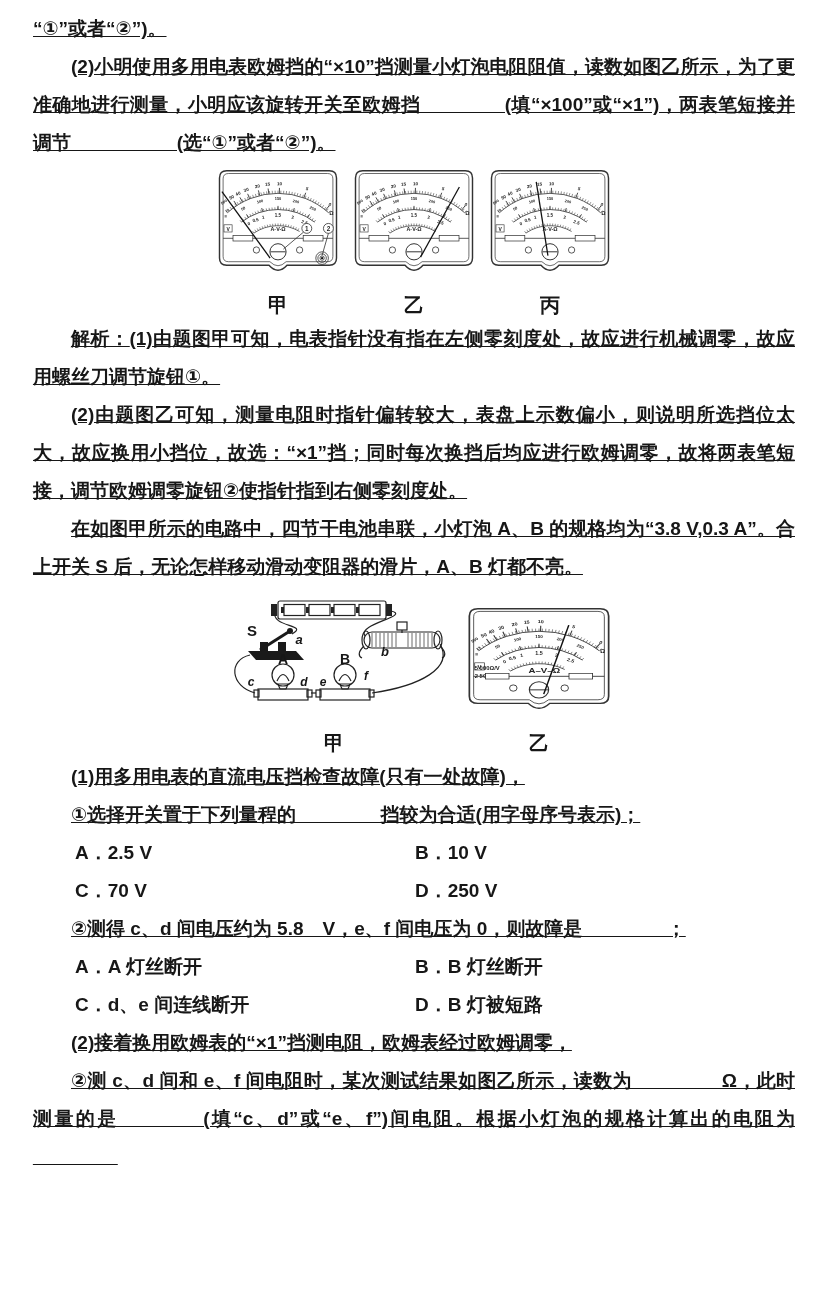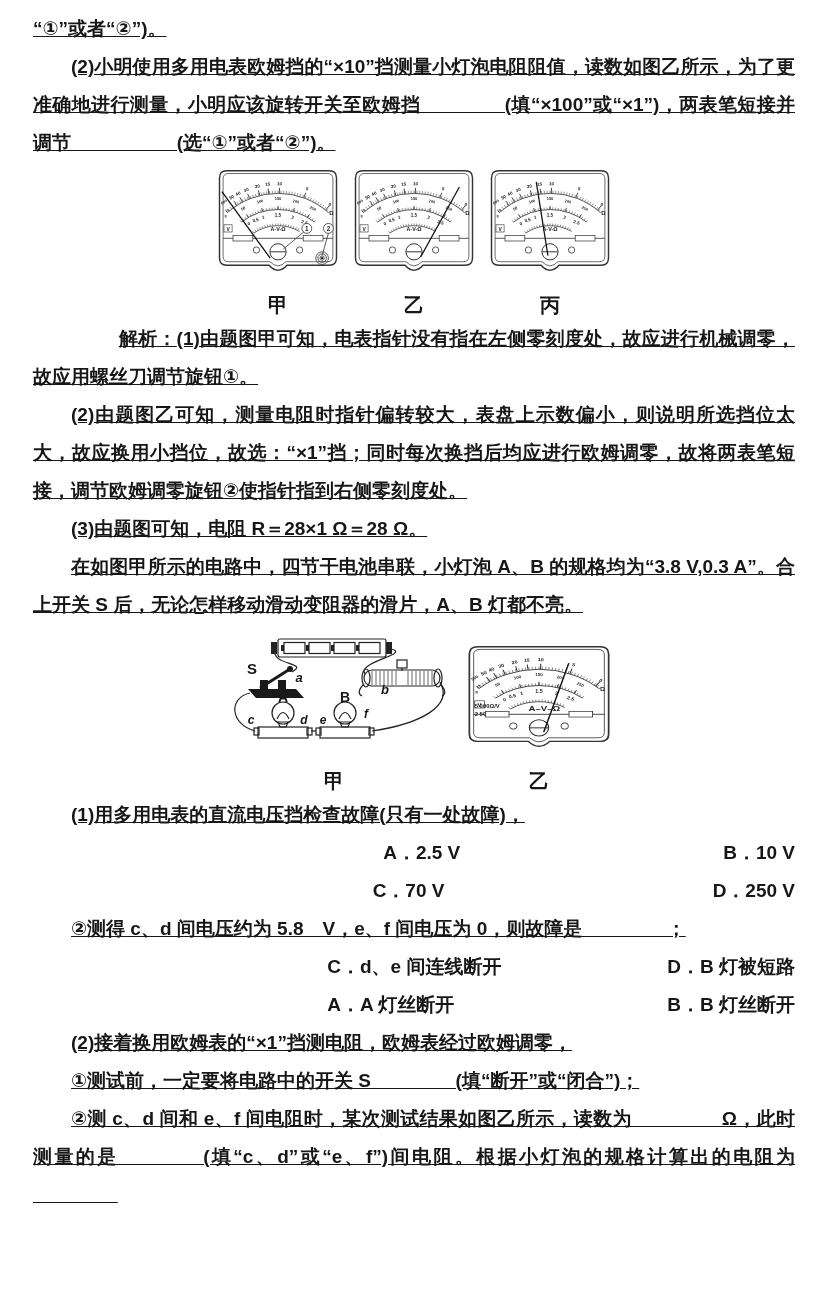--- a/index.html
+++ b/index.html
@@ -5,22 +5,22 @@
   html,body{margin:0;padding:0;background:#ffffff;}
   .page{
     width:829px;min-height:1309px;box-sizing:border-box;
     padding:10px 34px 20px 33px;
     background:#ffffff;color:#171717;
     font-family:"Liberation Sans","DejaVu Sans",sans-serif;
     font-size:19px;font-weight:600;line-height:38px;
   }
   .para{margin:0;text-indent:2em;text-align:justify;text-decoration:underline;}
   .noindent{text-indent:0;}
-  .b{font-weight:800;margin-left:48px;}
-  .optrow{display:flex;padding-left:42px;line-height:38px;justify-content:flex-end;}
+  .b{font-weight:800;}
+  .optrow{display:flex;padding-left:42px;line-height:38px;}
   .optrow .optL{width:340px;flex:0 0 340px;}
   .figrow{display:flex;justify-content:center;align-items:flex-end;margin:6px 0 2px 0;}
   .figrow1{gap:10px;}
   .figrow2{gap:10px;margin-top:8px;}
   figure{margin:0;text-align:center;}
   figcaption{font-size:20px;line-height:26px;margin-top:1px;font-weight:600;}
   svg text{font-family:"Liberation Sans","DejaVu Sans",sans-serif;}
   .svgline{stroke:#222;stroke-width:1.2;fill:none;}
 </style>
 </head>
@@ -477,21 +477,20 @@
           <circle cx="70" cy="93" r="9" fill="#fff" stroke="#333" stroke-width="1.1"></circle>
           <line x1="61.5" y1="93" x2="78.5" y2="93" stroke="#333" stroke-width="1.1"></line>
           <line x1="67.7" y1="97.2" x2="54.7" y2="15.2" stroke="#111" stroke-width="1.4"></line>
         </svg>
       <figcaption>丙</figcaption>
     </figure>
   </div>
 
   <p class="para"><span class="b">解析：</span><span>(1)由题图甲可知，电表指针没有指在左侧零刻度处，故应进行机械调零，故应用螺丝刀调节旋钮①。</span></p>
   <p class="para">(2)由题图乙可知，测量电阻时指针偏转较大，表盘上示数偏小，则说明所选挡位太大，故应换用小挡位，故选：“×1”挡；同时每次换挡后均应进行欧姆调零，故将两表笔短接，调节欧姆调零旋钮②使指针指到右侧零刻度处。</p>
-  <p class="para">(3)由题图可知，电阻 R＝28×1 Ω＝28 Ω。</p>
 
   <p class="para">在如图甲所示的电路中，四节干电池串联，小灯泡 A、B 的规格均为“3.8 V,0.3 A”。合上开关 S 后，无论怎样移动滑动变阻器的滑片，A、B 灯都不亮。</p>
 
   <div class="figrow figrow2">
     <figure>
       <svg viewBox="0 0 240 122" width="240" height="122">
 
         <g>
           <rect class="svgline" x="64" y="7" width="108" height="18" rx="2"></rect>
           <rect class="svgline" x="70" y="10.5" width="21" height="11"></rect>
@@ -721,38 +720,38 @@
           <circle cx="94" cy="91" r="3.5" fill="none" stroke="#333" stroke-width="0.9"></circle>
           <circle cx="70" cy="93" r="9" fill="#fff" stroke="#333" stroke-width="1.1"></circle>
           <line x1="61.5" y1="93" x2="78.5" y2="93" stroke="#333" stroke-width="1.1"></line>
           <line x1="74.4" y1="97.7" x2="97.8" y2="21.2" stroke="#111" stroke-width="1.4"></line>
         </svg>
       <figcaption>乙</figcaption>
     </figure>
   </div>
 
   <p class="para">(1)用多用电表的直流电压挡检查故障(只有一处故障)，</p>
+  <p class="para">①选择开关置于下列量程的________挡较为合适(用字母序号表示)；</p>
 
   <div class="optrow">
     <span class="optL">A．2.5 V</span>
     <span>B．10 V</span>
   </div>
   <div class="optrow">
     <span class="optL">C．70 V</span>
     <span>D．250 V</span>
   </div>
 
   <p class="para">②测得 c、d 间电压约为 5.8　V，e、f 间电压为 0，则故障是________；</p>
 
   <div class="optrow">
+    <span class="optL">A．A 灯丝断开</span>
+    <span>B．B 灯丝断开</span>
+  </div>
+  <div class="optrow">
     <span class="optL">C．d、e 间连线断开</span>
     <span>D．B 灯被短路</span>
   </div>
-  <div class="optrow">
-    <span class="optL">A．A 灯丝断开</span>
-    <span>B．B 灯丝断开</span>
-  </div>
 
   <p class="para">(2)接着换用欧姆表的“×1”挡测电阻，欧姆表经过欧姆调零，</p>
-  <p class="para">①测试前，一定要将电路中的开关 S________(填“断开”或“闭合”)；</p>
   <p class="para">②测 c、d 间和 e、f 间电阻时，某次测试结果如图乙所示，读数为________ Ω，此时测量的是________(填“c、d”或“e、f”)间电阻。根据小灯泡的规格计算出的电阻为________</p>
 
 </div>
 
 </body></html>

